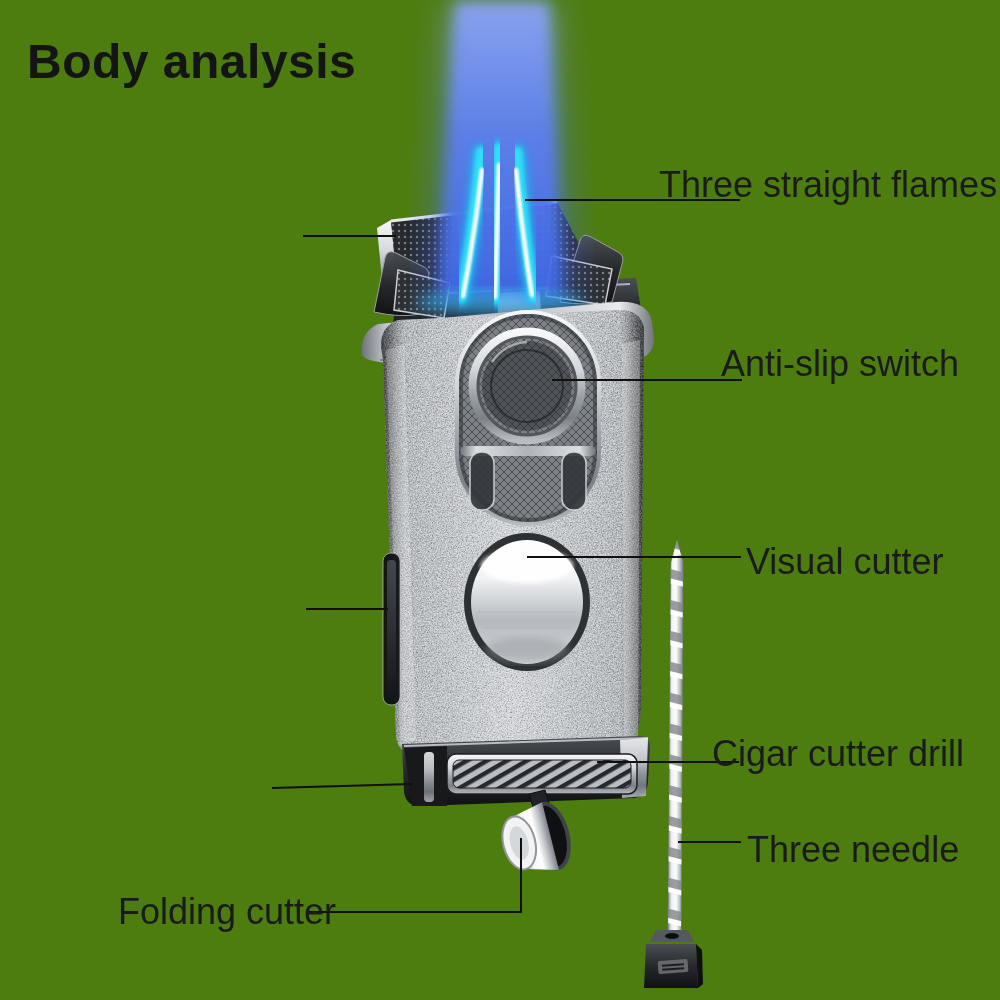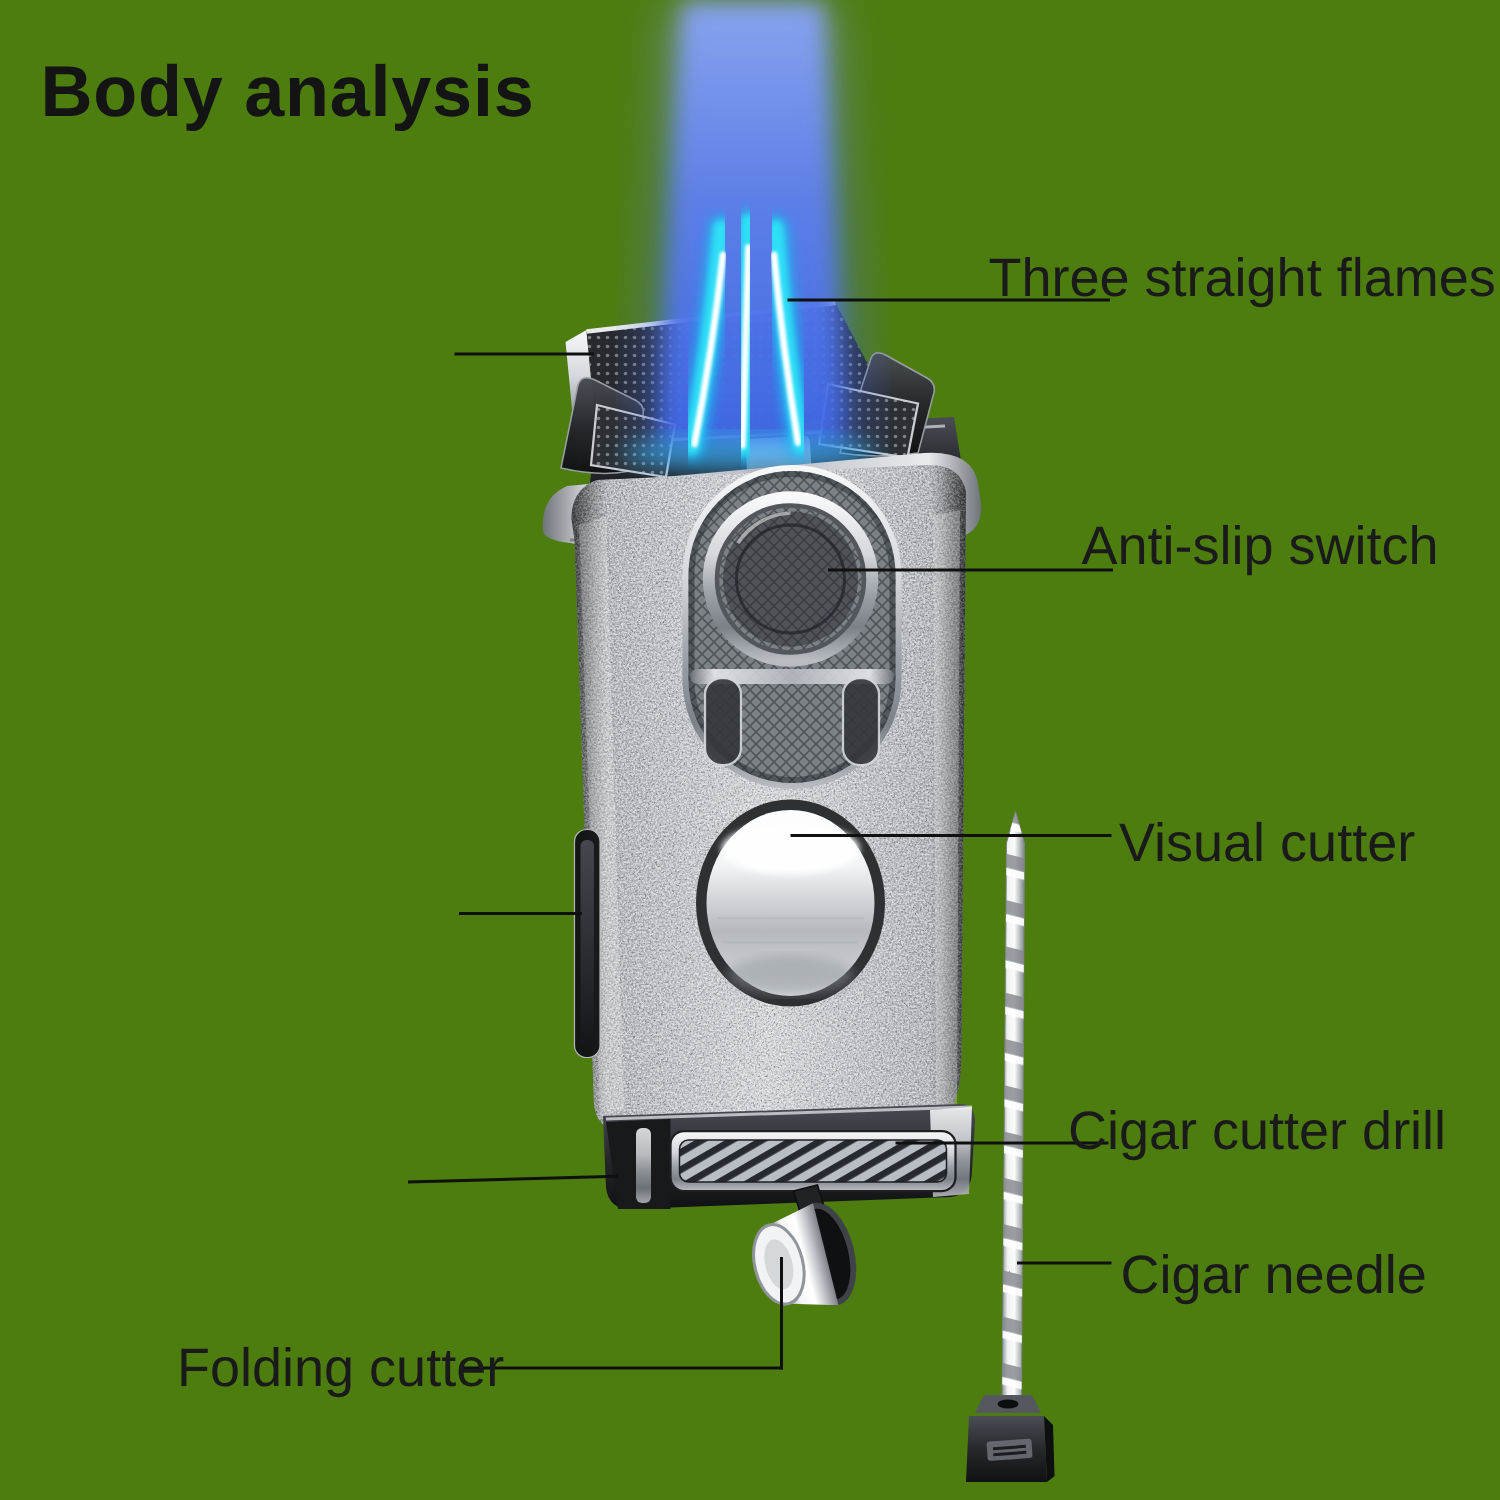--- a/index.html
+++ b/index.html
@@ -264,16 +264,16 @@
   <div class="line" id="ln-cutter-switch"></div>
   <div class="line" id="ln-gas-hole"></div>
   <div class="line" id="ln-needle"></div>
   <div class="line" id="ln-drill-h"></div>
   <div class="line v" id="ln-drill-v"></div>
 
   <div class="lbl" id="lbl-flames">Three straight flames</div>
   <div class="lbl" id="lbl-anti">Anti-slip switch</div>
   <div class="lbl" id="lbl-cutter">Visual cutter</div>
   <div class="lbl" id="lbl-cutter-switch">Cigar cutter drill</div>
-  <div class="lbl" id="lbl-needle">Cigar needle</div>
+  <div class="lbl" id="lbl-needle">Three needle</div>
   <div class="lbl" id="lbl-drill">Folding cutter</div>
 
 </div>
 
 </body></html>

